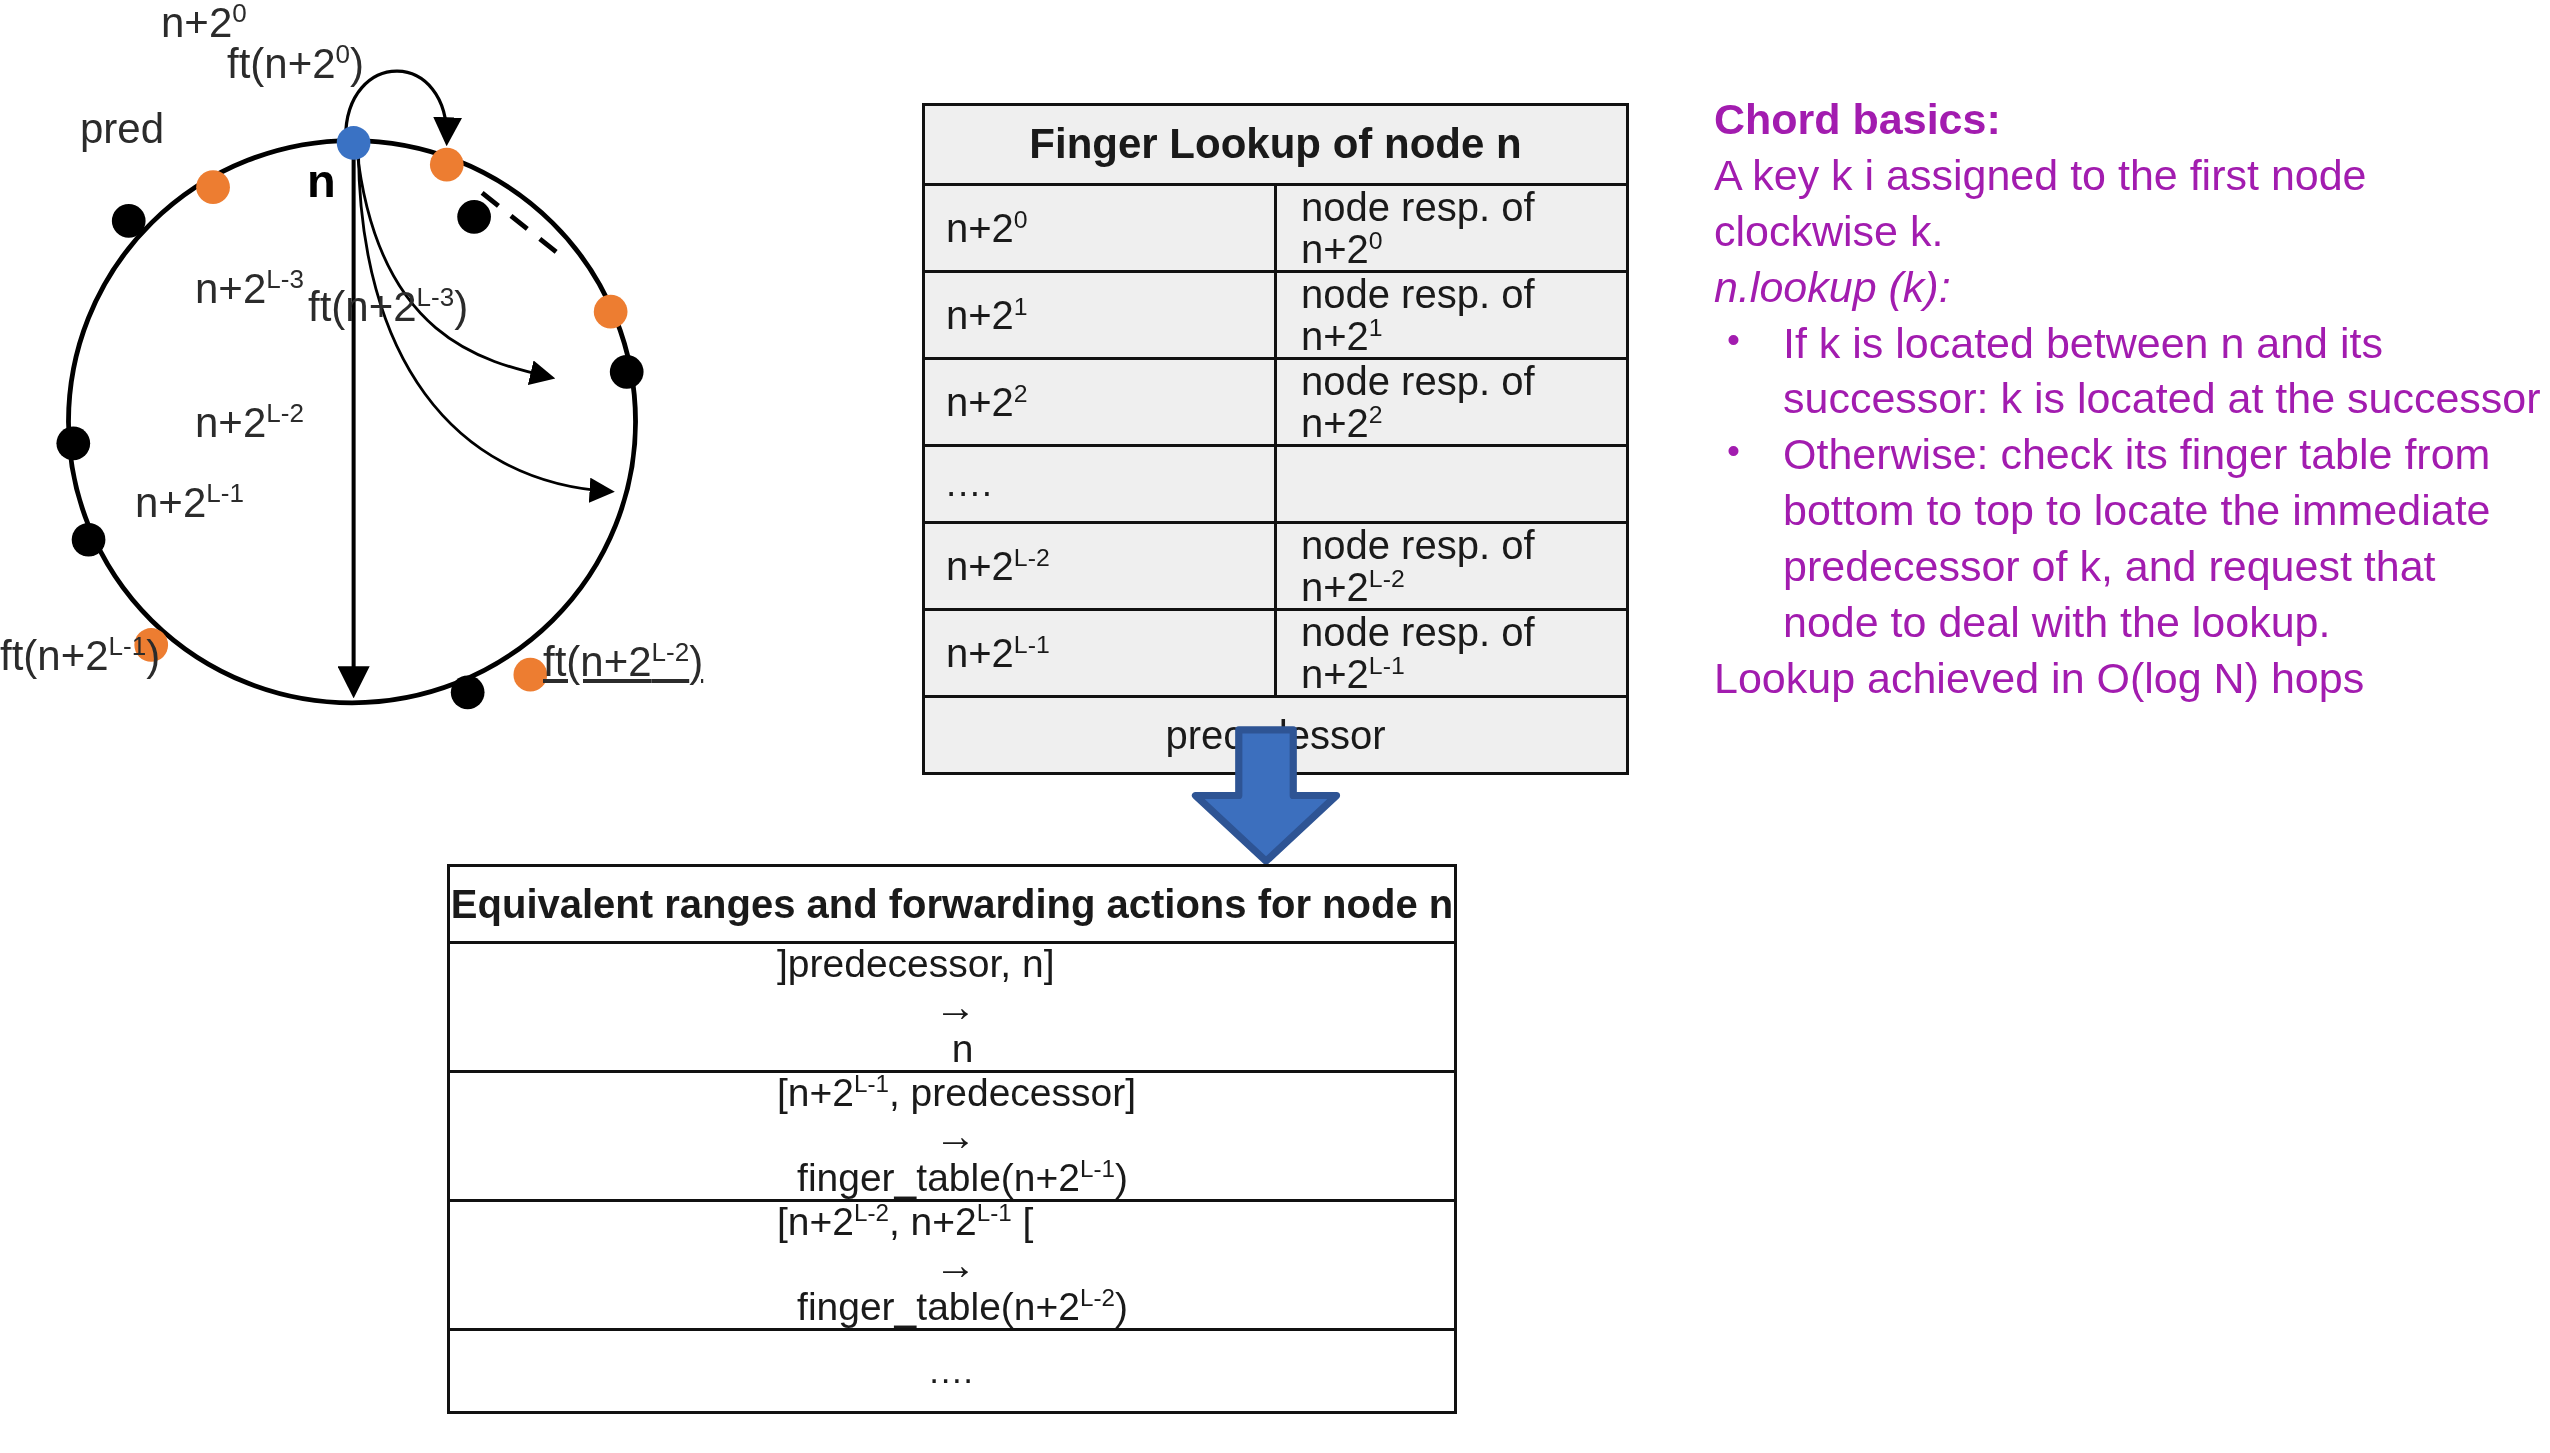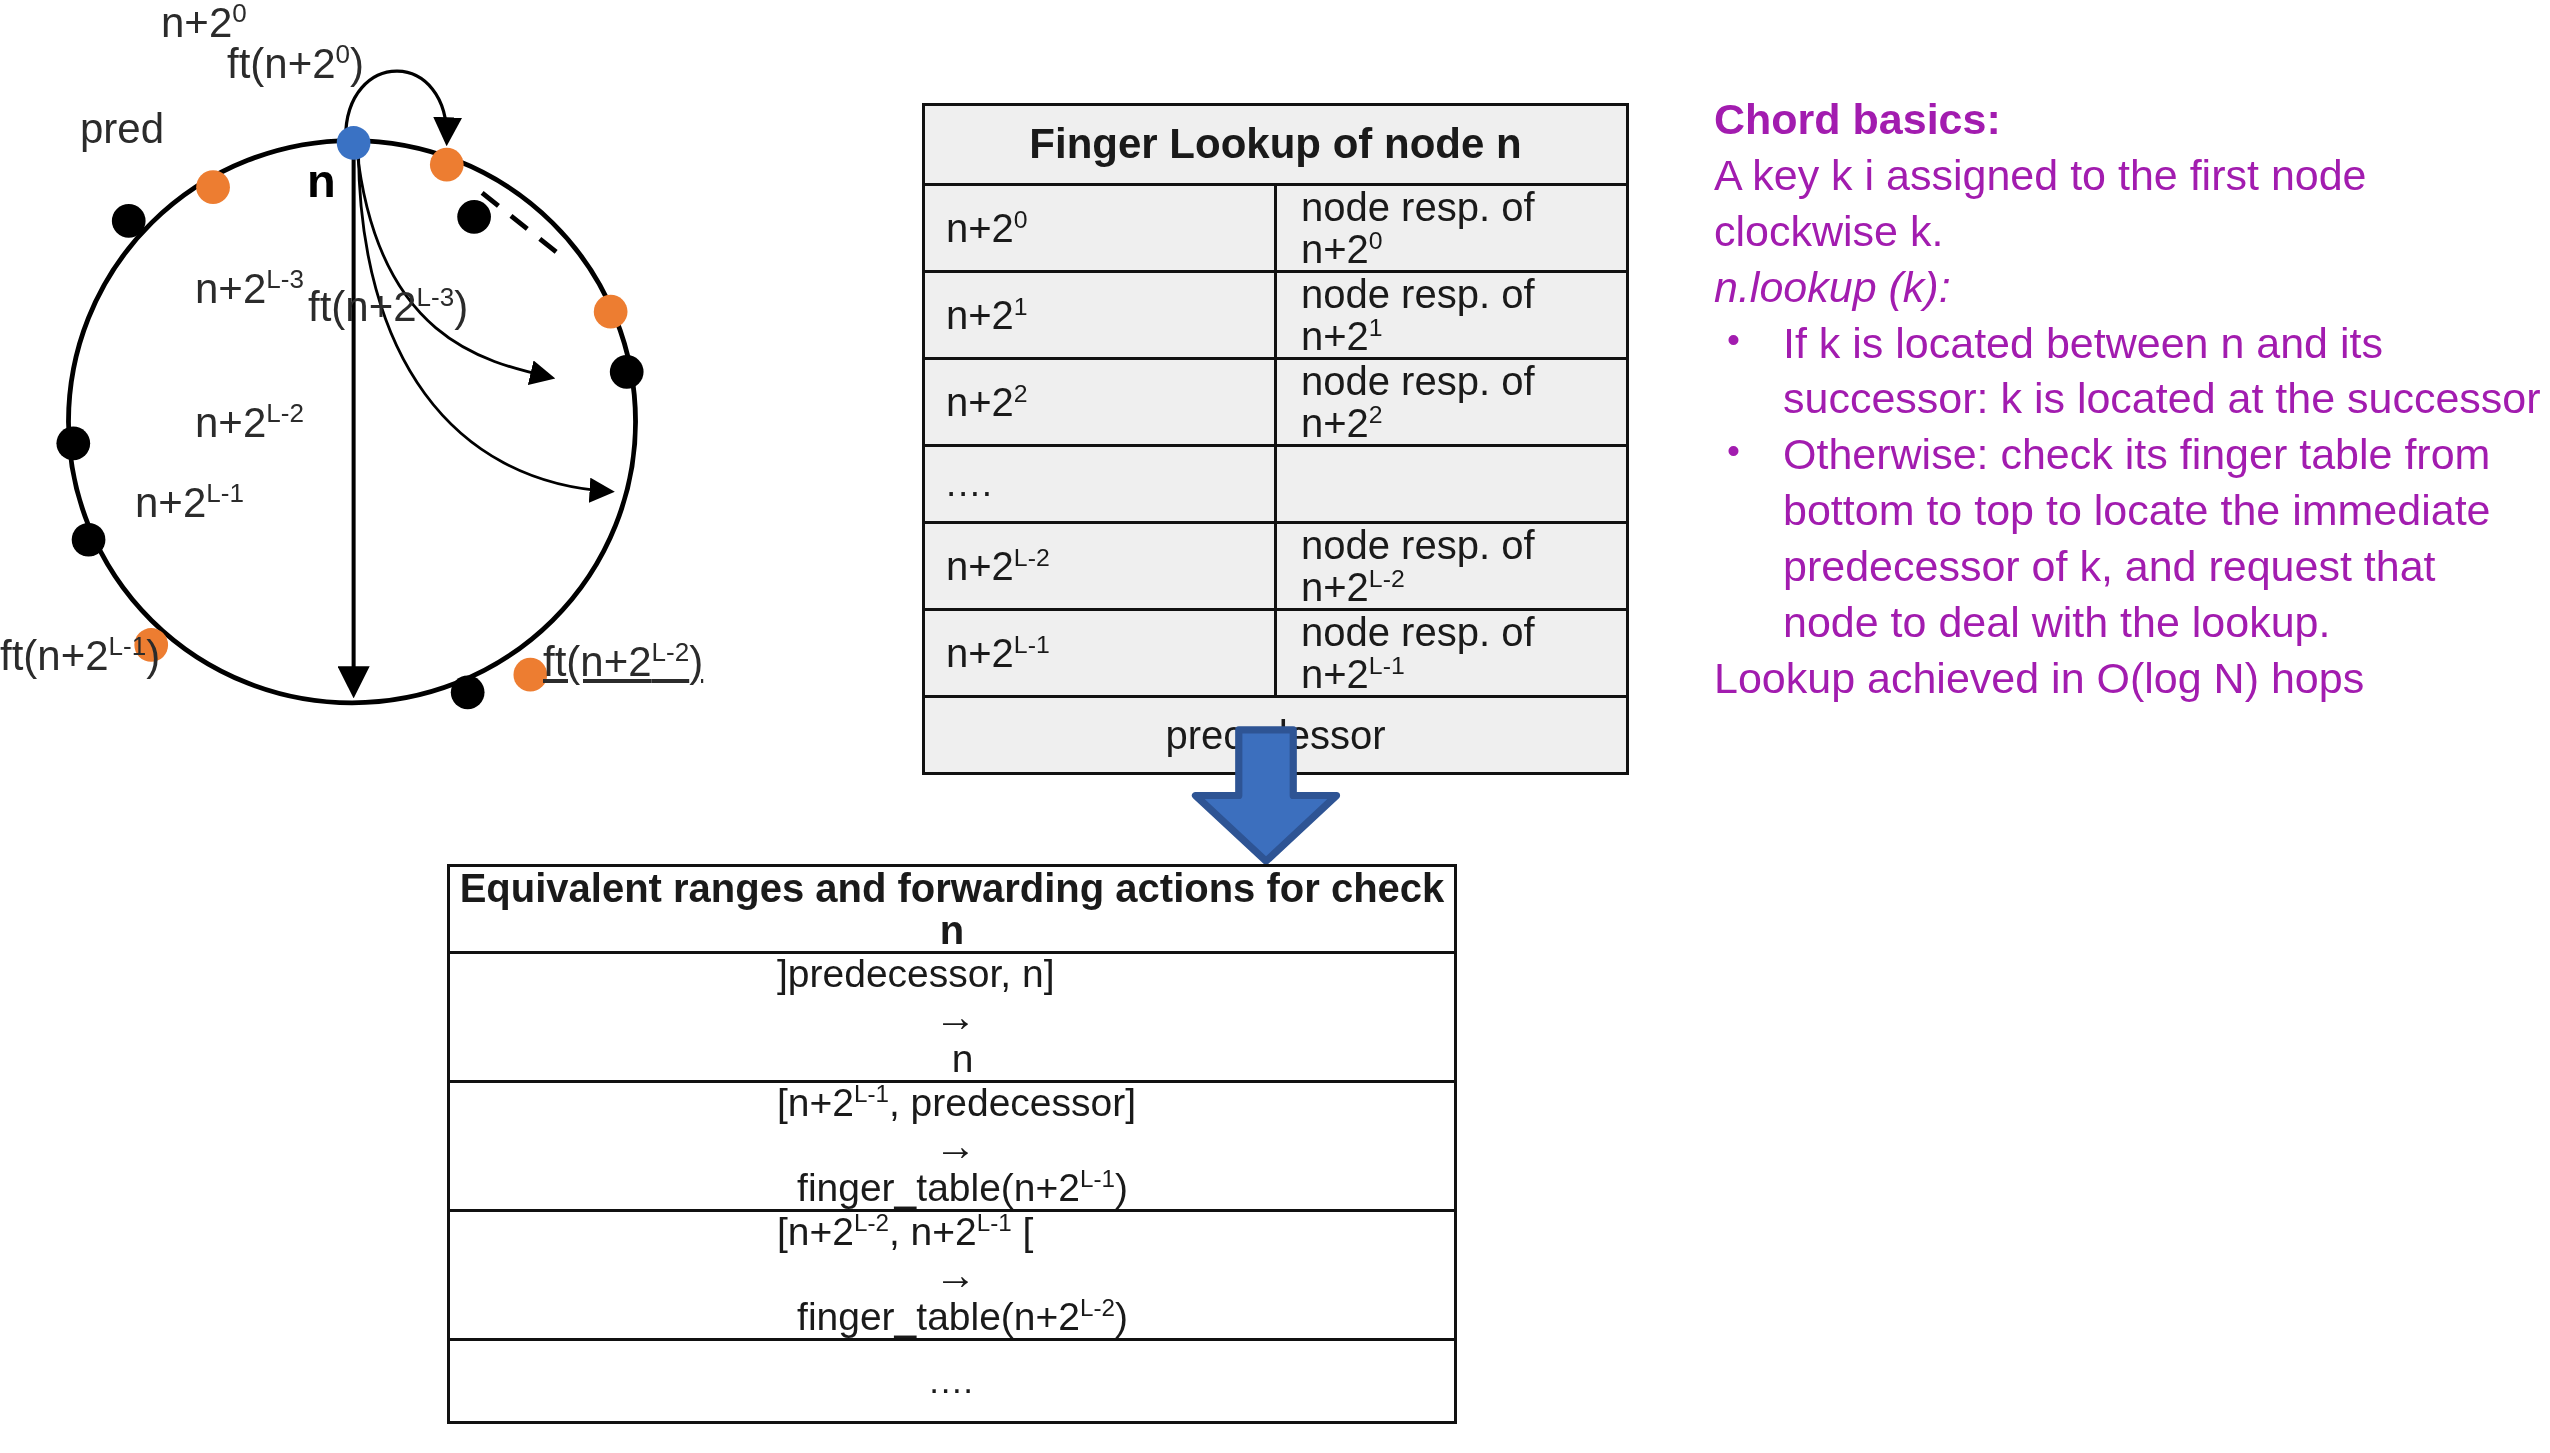--- a/index.html
+++ b/index.html
@@ -162,21 +162,21 @@
     </tbody>
 </table>
 
 <svg id="flow-arrow" viewBox="0 0 216 176">
   <polygon points="74,6 142,6 142,88 196,88 108,170 20,88 74,88" fill="#3c6fbe" stroke="#2e5494" stroke-width="9" stroke-linejoin="round"></polygon>
 </svg>
 
 <table class="tbl" id="ranges-table">
   <tbody id="ranges-table-body">
     <tr>
-      <td class="rt-title">Equivalent ranges and forwarding actions for check n</td>
+      <td class="rt-title">Equivalent ranges and forwarding actions for node n</td>
     </tr>
   <tr>
         <td>
           <div class="rt-row">
             <span class="rt-range">]predecessor, n]</span>
             <span class="rt-arrow">→</span>
             <span class="rt-action">n</span>
           </div>
         </td>
       </tr>

